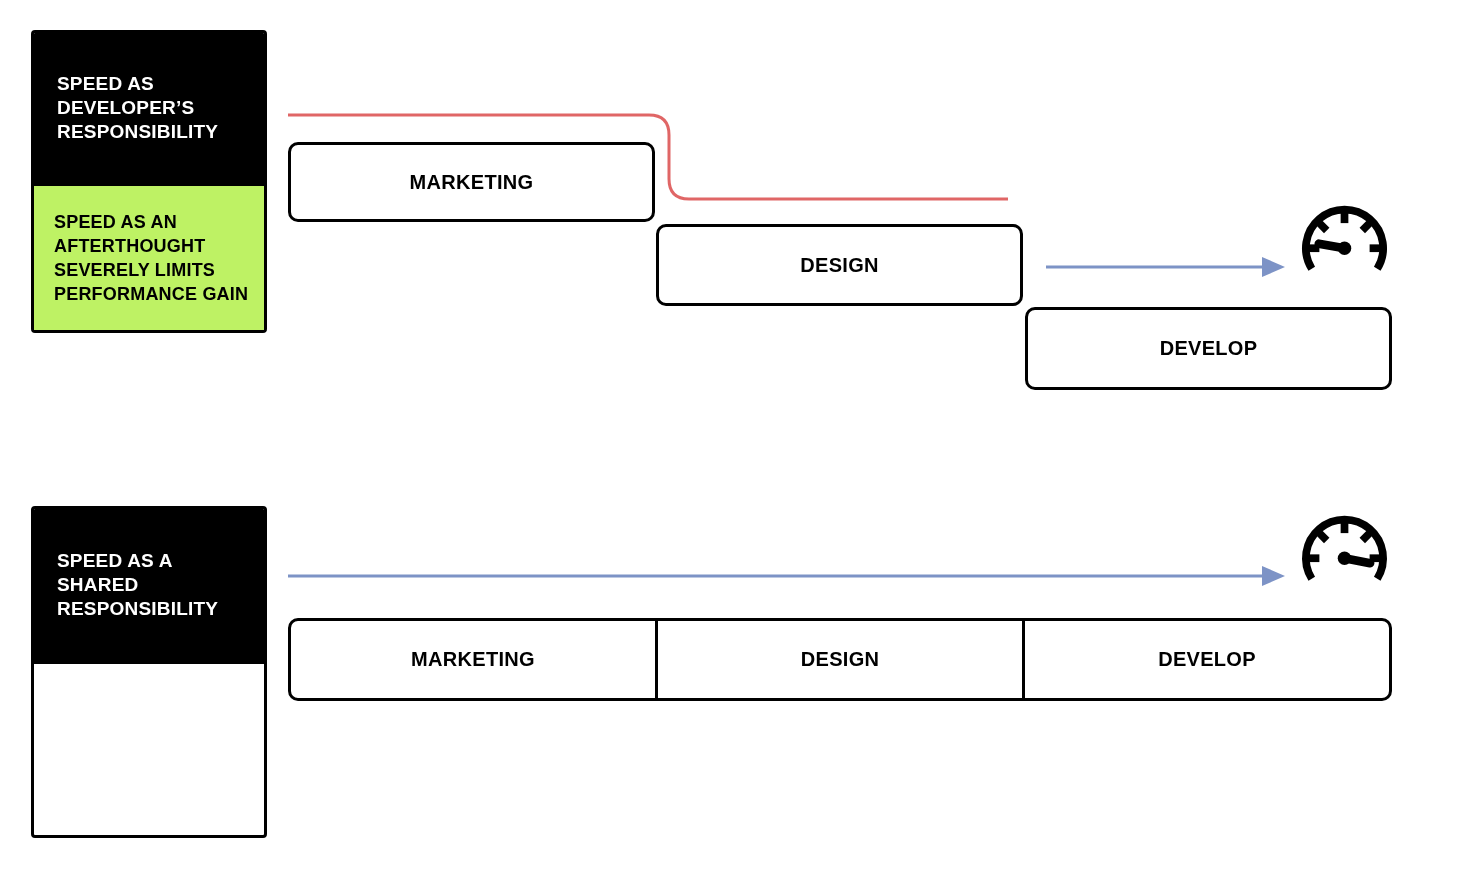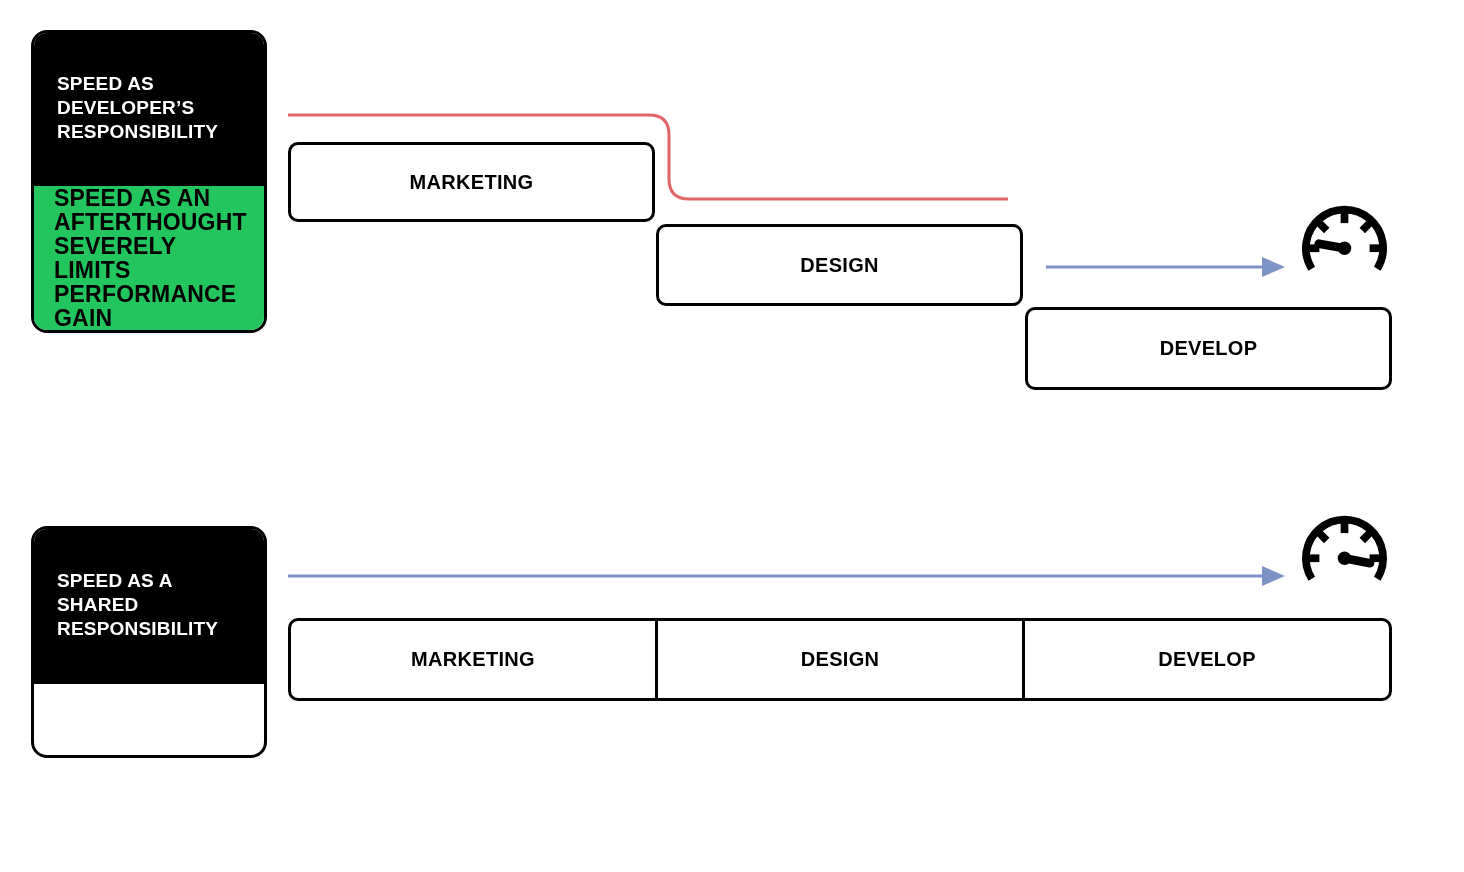--- a/index.html
+++ b/index.html
@@ -14,46 +14,46 @@
     height: 872px;
     background: #ffffff;
     overflow: hidden;
   }
   
   .card {
     position: absolute;
     left: 31px;
     width: 236px;
     border: 3px solid #000;
-    border-radius: 16px;
+    border-radius: 4px;
     box-sizing: border-box;
     background: #fff;
     display: flex;
     flex-direction: column;
     overflow: hidden;
   }
   .card-header {
     background: #000;
     color: #fff;
     display: flex;
     align-items: center;
     padding: 0 10px 4px 23px;
     font-size: 19px;
     font-weight: bold;
     line-height: 24px;
     letter-spacing: 0.2px;
   }
   .card-body {
     flex: 1;
-    background: #22c55e;
+    background: #bef264;
     color: #000;
     display: flex;
     align-items: center;
     padding: 0 6px 0 20px;
-    font-size: 23px;
+    font-size: 18px;
     font-weight: bold;
     line-height: 24px;
     letter-spacing: 0.2px;
   }
   
   .stage-box {
     position: absolute;
     width: 367px;
     border: 3px solid #000;
     border-radius: 10px;
@@ -155,21 +155,21 @@
       <line x1="50" y1="12" x2="50" y2="26" stroke="#000" stroke-width="8"></line>
       <line x1="78.3" y1="23.7" x2="68.4" y2="33.6" stroke="#000" stroke-width="8"></line>
       <line x1="90" y1="52" x2="76" y2="52" stroke="#000" stroke-width="8"></line>
       <line x1="50" y1="52" x2="23.4" y2="47.3" stroke="#000" stroke-width="9" stroke-linecap="round"></line>
       <circle cx="50" cy="52" r="7" fill="#000"></circle>
     </svg>
   </div>
 
   <div>
 
-    <div class="card" style="top:526px; height:232px;gap:40px;">
+    <div class="card" style="top:506px; height:332px;gap:40px;">
       <div class="card-header" style="flex:0 0 151px;">
         <span>SPEED AS A SHARED RESPONSIBILITY</span>
       </div>
     </div>
 
     <div class="stage-row">
       <div class="stage-cell">
         <span>MARKETING</span>
       </div>
       <div class="stage-cell">

